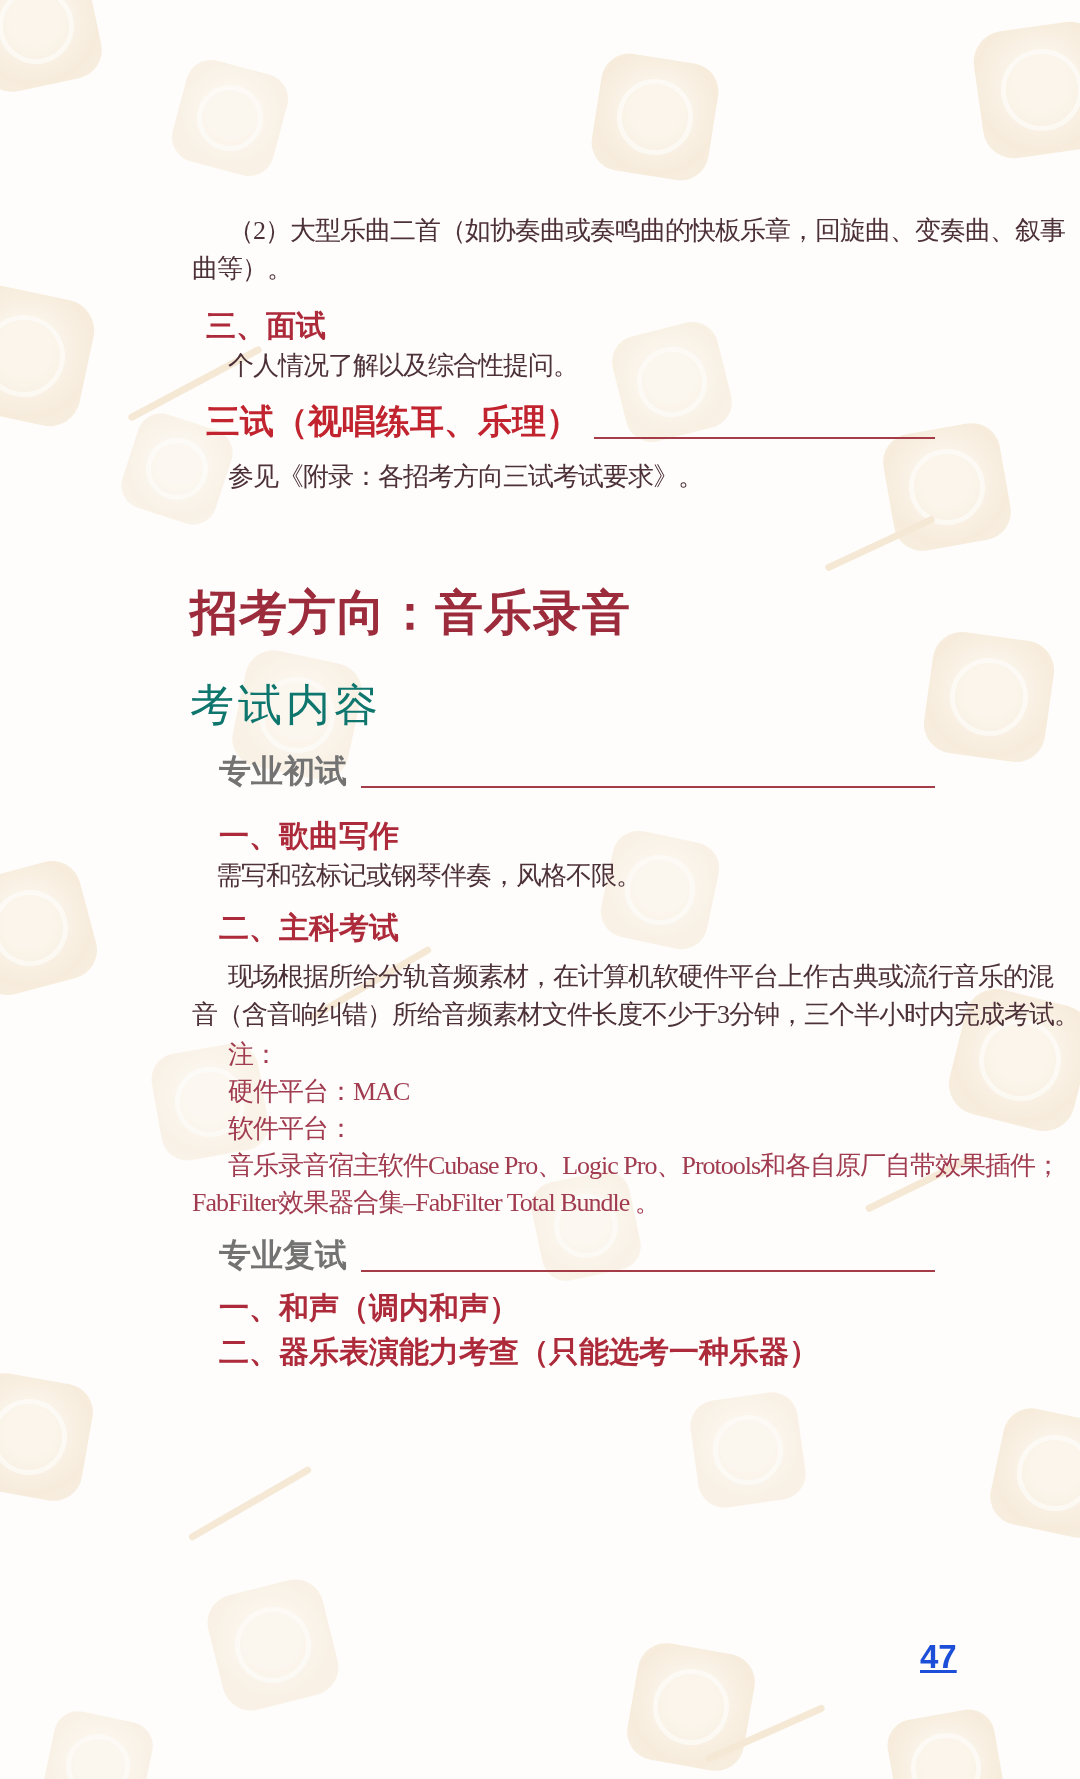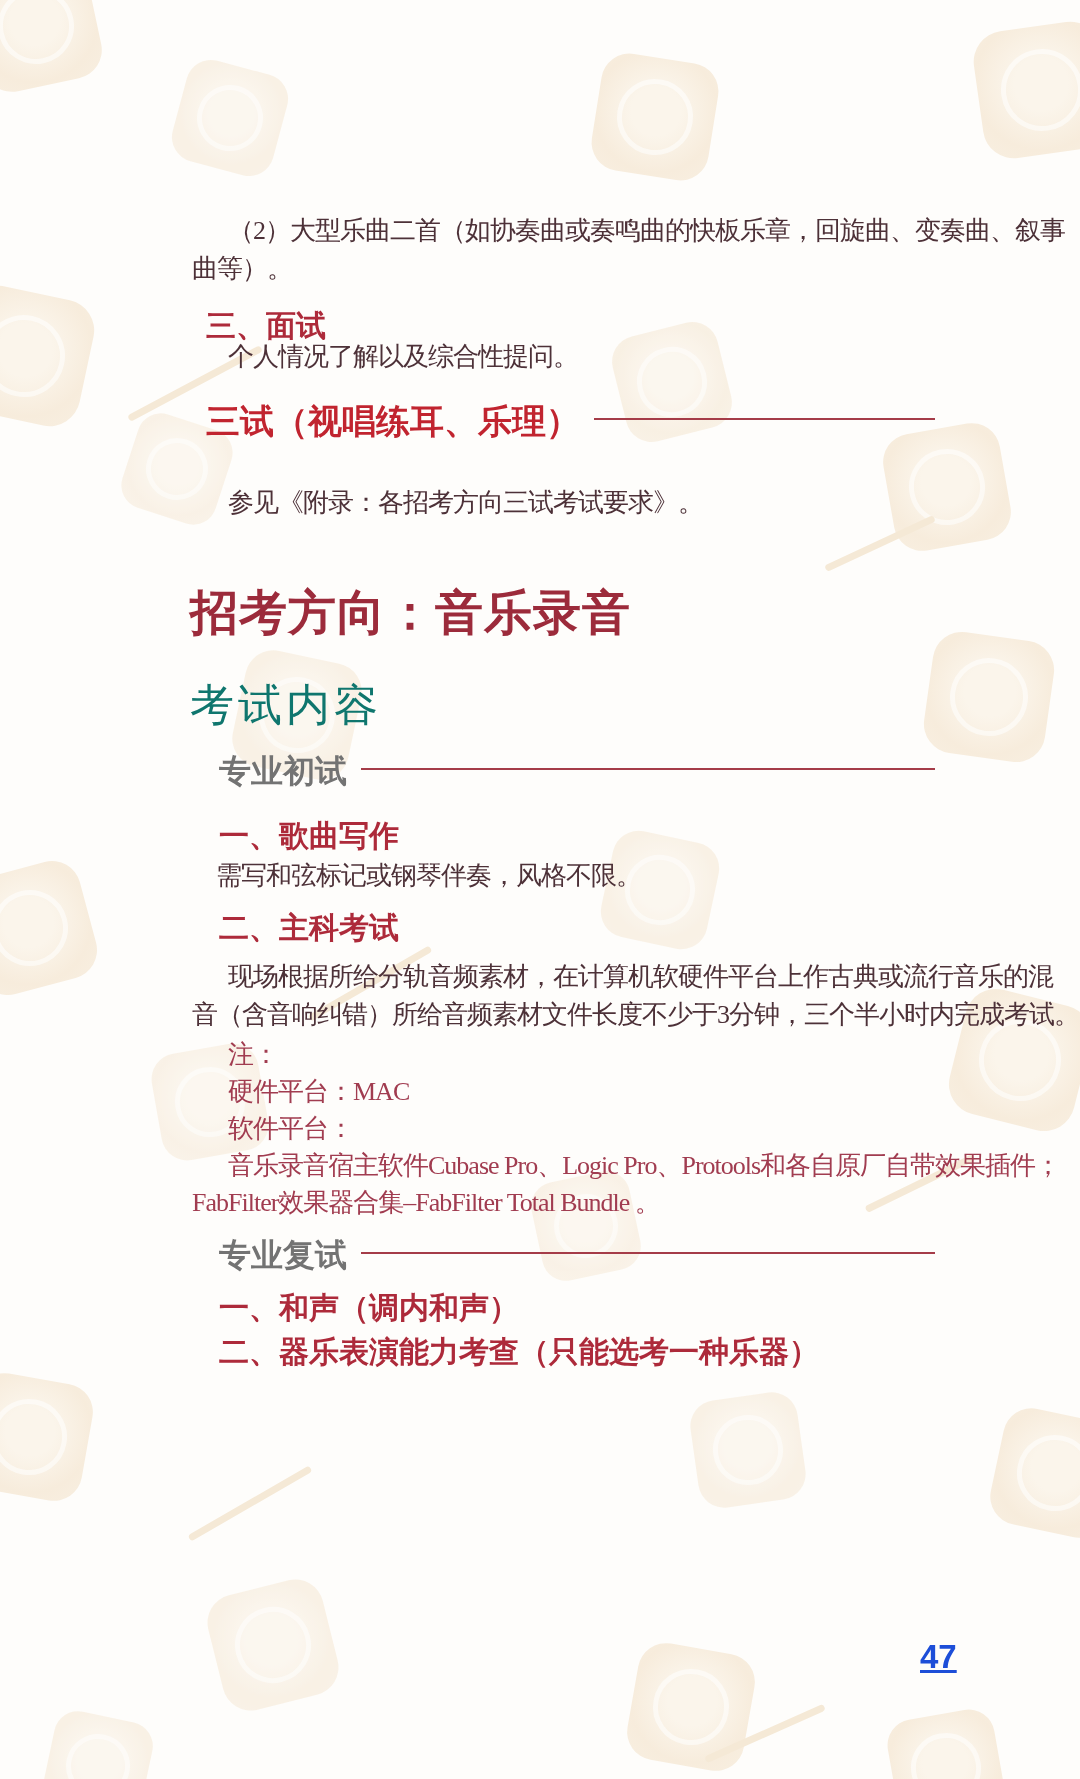--- a/index.html
+++ b/index.html
@@ -6,21 +6,21 @@
   .page{position:relative;width:1080px;height:1779px;background:#fefdfb;overflow:hidden;
         font-family:"Liberation Serif","DejaVu Serif",serif;}
   .content{position:absolute;inset:0;z-index:2;}
   .blk{position:absolute;}
   .serif{font-family:"Liberation Serif","DejaVu Serif",serif;color:#4d3138;
          font-size:26px;letter-spacing:-1px;line-height:38px;}
   .line{white-space:nowrap;}
   .ind{padding-left:36px;}
   .sans{font-family:"Liberation Sans","DejaVu Sans",sans-serif;}
   .h-item{font-size:30px;font-weight:bold;color:#ad2a3a;letter-spacing:0;}
-  .ruledhead{display:flex;align-items:center;}
+  .ruledhead{display:flex;align-items:flex-end;}
   .rh{font-size:32px;font-weight:bold;color:#737373;white-space:nowrap;}
   .rh3{font-size:34px;font-weight:bold;color:#c1242f;white-space:nowrap;}
   .hrule{flex:1 1 auto;height:0;border-bottom:2px solid #a53c48;margin:0 0 6px 14px;}
   .bigtitle{font-size:48px;font-weight:900;color:#9c2b3b;letter-spacing:1px;white-space:nowrap;}
   .contitle{font-size:44px;font-weight:400;color:#0f766e;letter-spacing:4px;white-space:nowrap;}
   .note{color:#a13c50;}
   .pagenum{font-size:33px;font-weight:bold;color:#1d4ed8;
            font-family:"Liberation Sans","DejaVu Sans",sans-serif;text-decoration:underline;}
   
   .wmlayer{position:absolute;inset:0;z-index:1;pointer-events:none;}
@@ -67,27 +67,27 @@
   </div>
 
   <main class="content">
 
     <div class="blk serif" style="top:212px;left:192px;width:748px">
       <div class="line ind">（2）大型乐曲二首（如协奏曲或奏鸣曲的快板乐章，回旋曲、变奏曲、叙事</div>
       <div class="line">曲等）。</div>
     </div>
 
     <div class="blk sans h-item" style="top:306px;left:206px">三、面试</div>
-    <div class="blk serif" style="top:338px;left:228px">个人情况了解以及综合性提问。</div>
+    <div class="blk serif" style="top:347px;left:228px">个人情况了解以及综合性提问。</div>
 
     <div class="blk ruledhead" style="top:399px;left:206px;width:729px">
       <span class="sans rh3">三试（视唱练耳、乐理）</span>
       <span class="hrule"></span>
     </div>
-    <div class="blk serif" style="top:484px;left:228px">参见《附录：各招考方向三试考试要求》。</div>
+    <div class="blk serif" style="top:458px;left:228px">参见《附录：各招考方向三试考试要求》。</div>
 
     <div class="blk sans bigtitle" style="top:581px;left:190px">招考方向：音乐录音</div>
 
     <div class="blk sans contitle" style="top:676px;left:190px">考试内容</div>
 
     <div class="blk ruledhead" style="top:750px;left:219px;width:716px">
       <span class="sans rh">专业初试</span>
       <span class="hrule"></span>
     </div>
 

